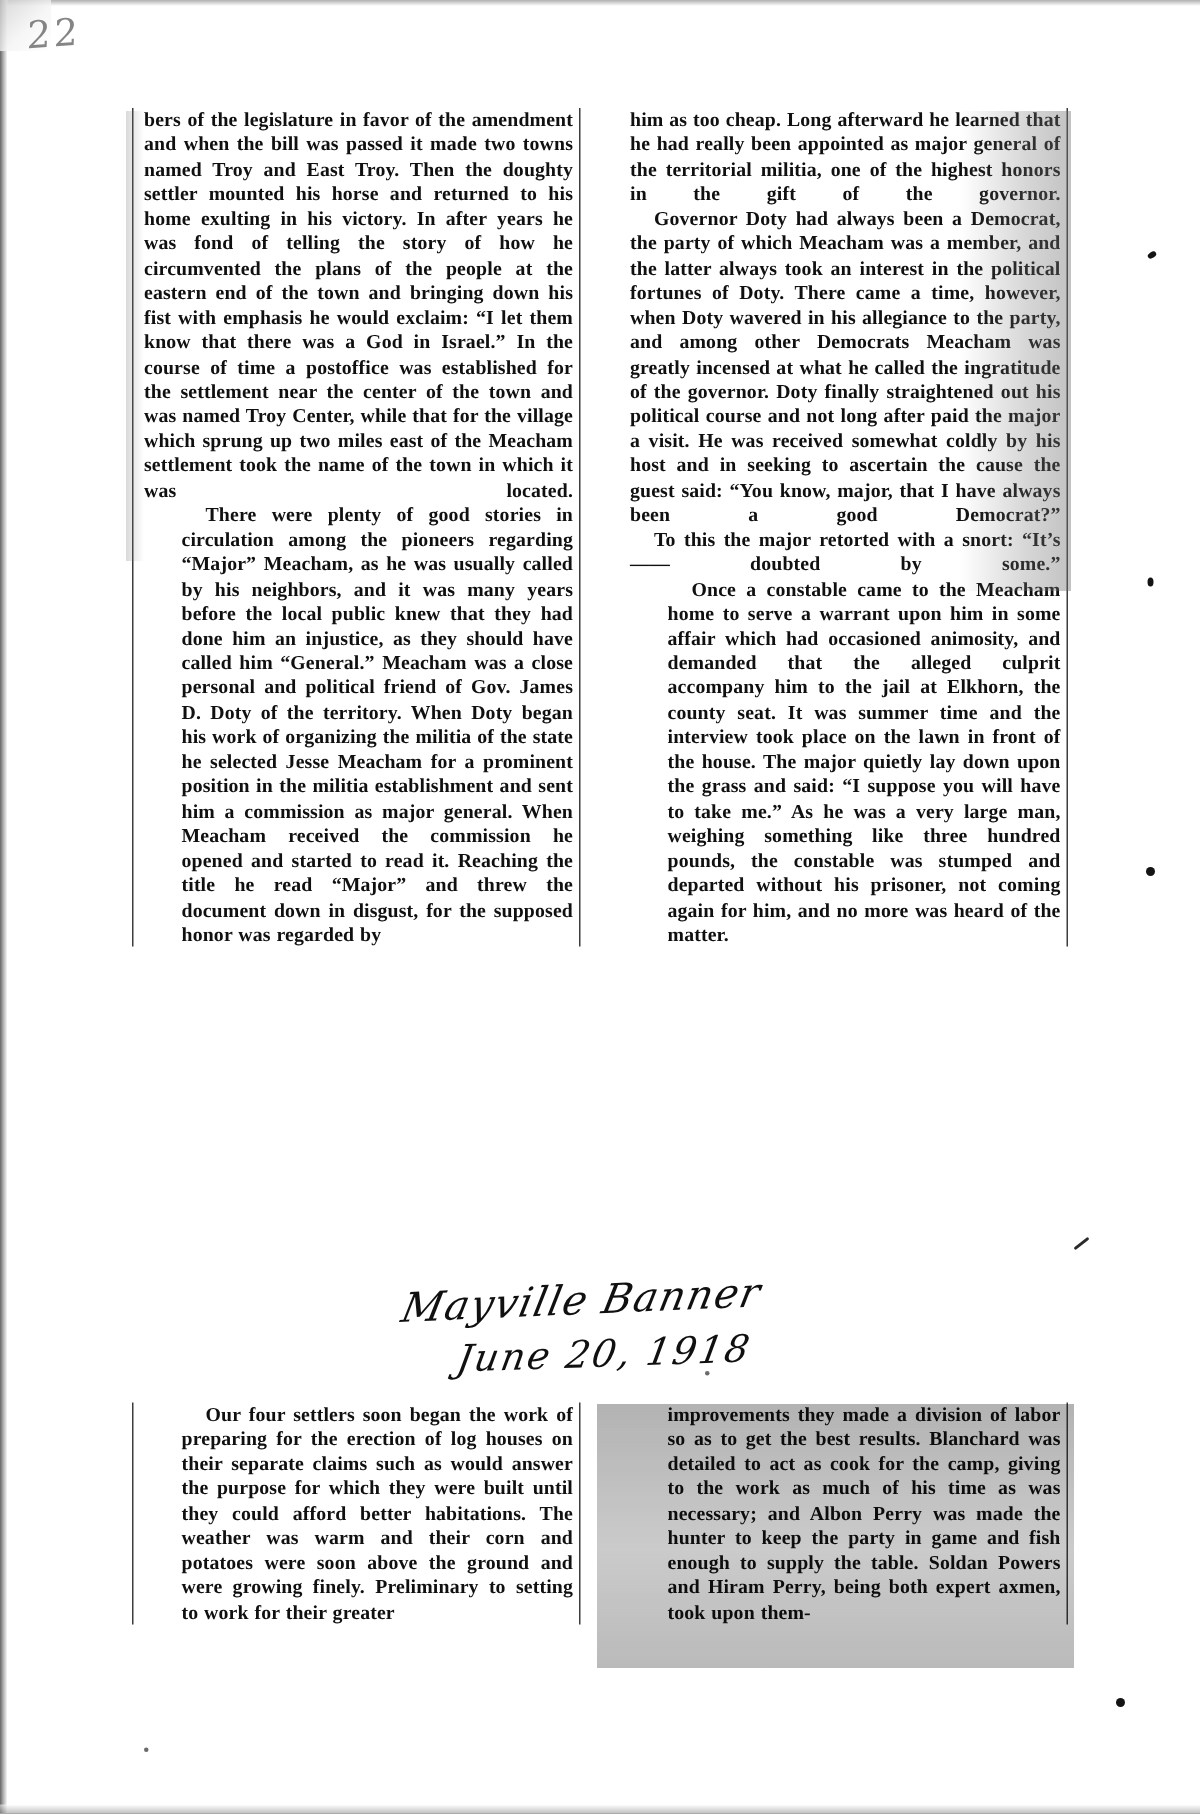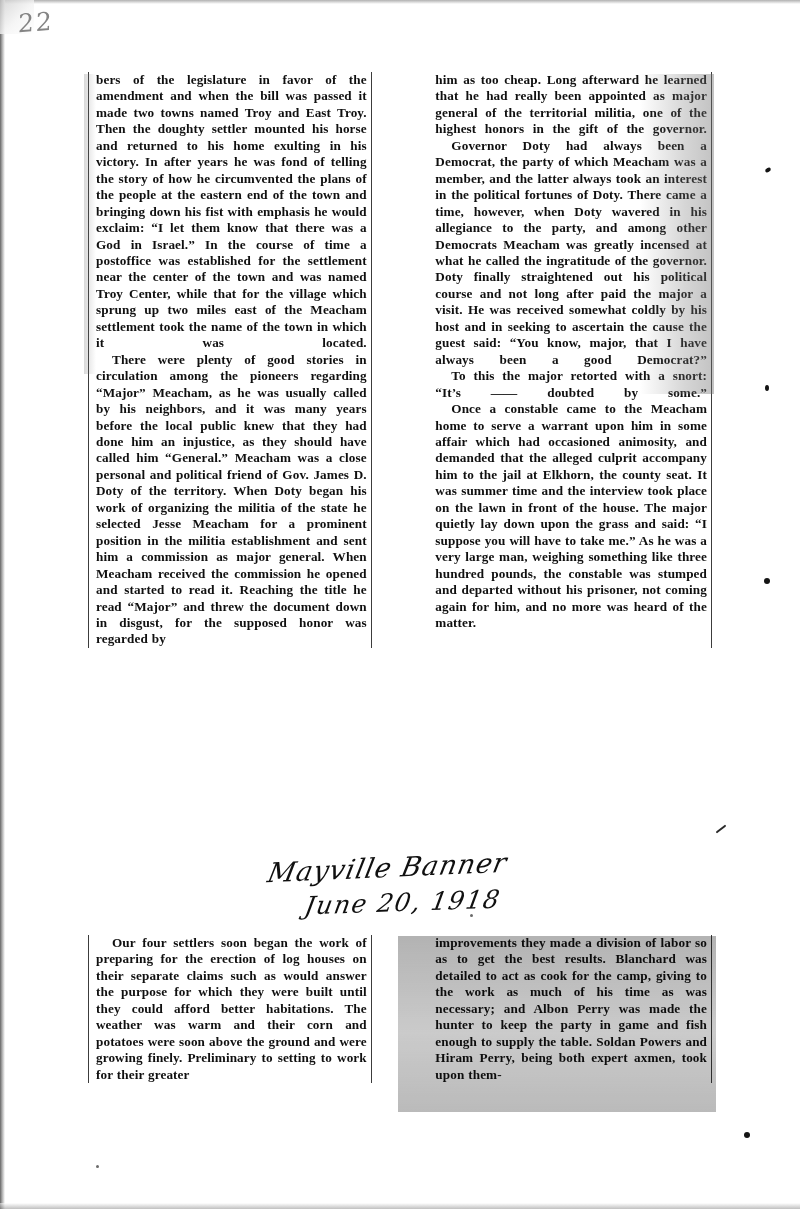--- a/index.html
+++ b/index.html
@@ -57,21 +57,20 @@
     letter-spacing: 2px;
     color: #7b7b7b;
     transform: rotate(-4deg) skewX(-6deg);
     opacity: .92;
   }
 
   
   .clipping {
     position: absolute;
     display: flex;
-    gap: 16px;
   }
   .clip-top {
     left: 88px;
     top: 72px;
     width: 624px;
   }
   .clip-bottom {
     left: 88px;
     top: 935px;
     width: 624px;
@@ -108,20 +107,21 @@
     text-indent: 0;
   }
   .col p.indent {
     text-indent: 16px;
   }
   .col p + p {
     margin-top: 0;
   }
   .col p.lastline-left {
     text-align-last: left;
+    margin-left: 25px;
   }
 
   
   .stain {
     position: absolute;
     pointer-events: none;
   }
   .stain-top-right {
     left: 640px; top: 74px;
     width: 74px; height: 320px;

